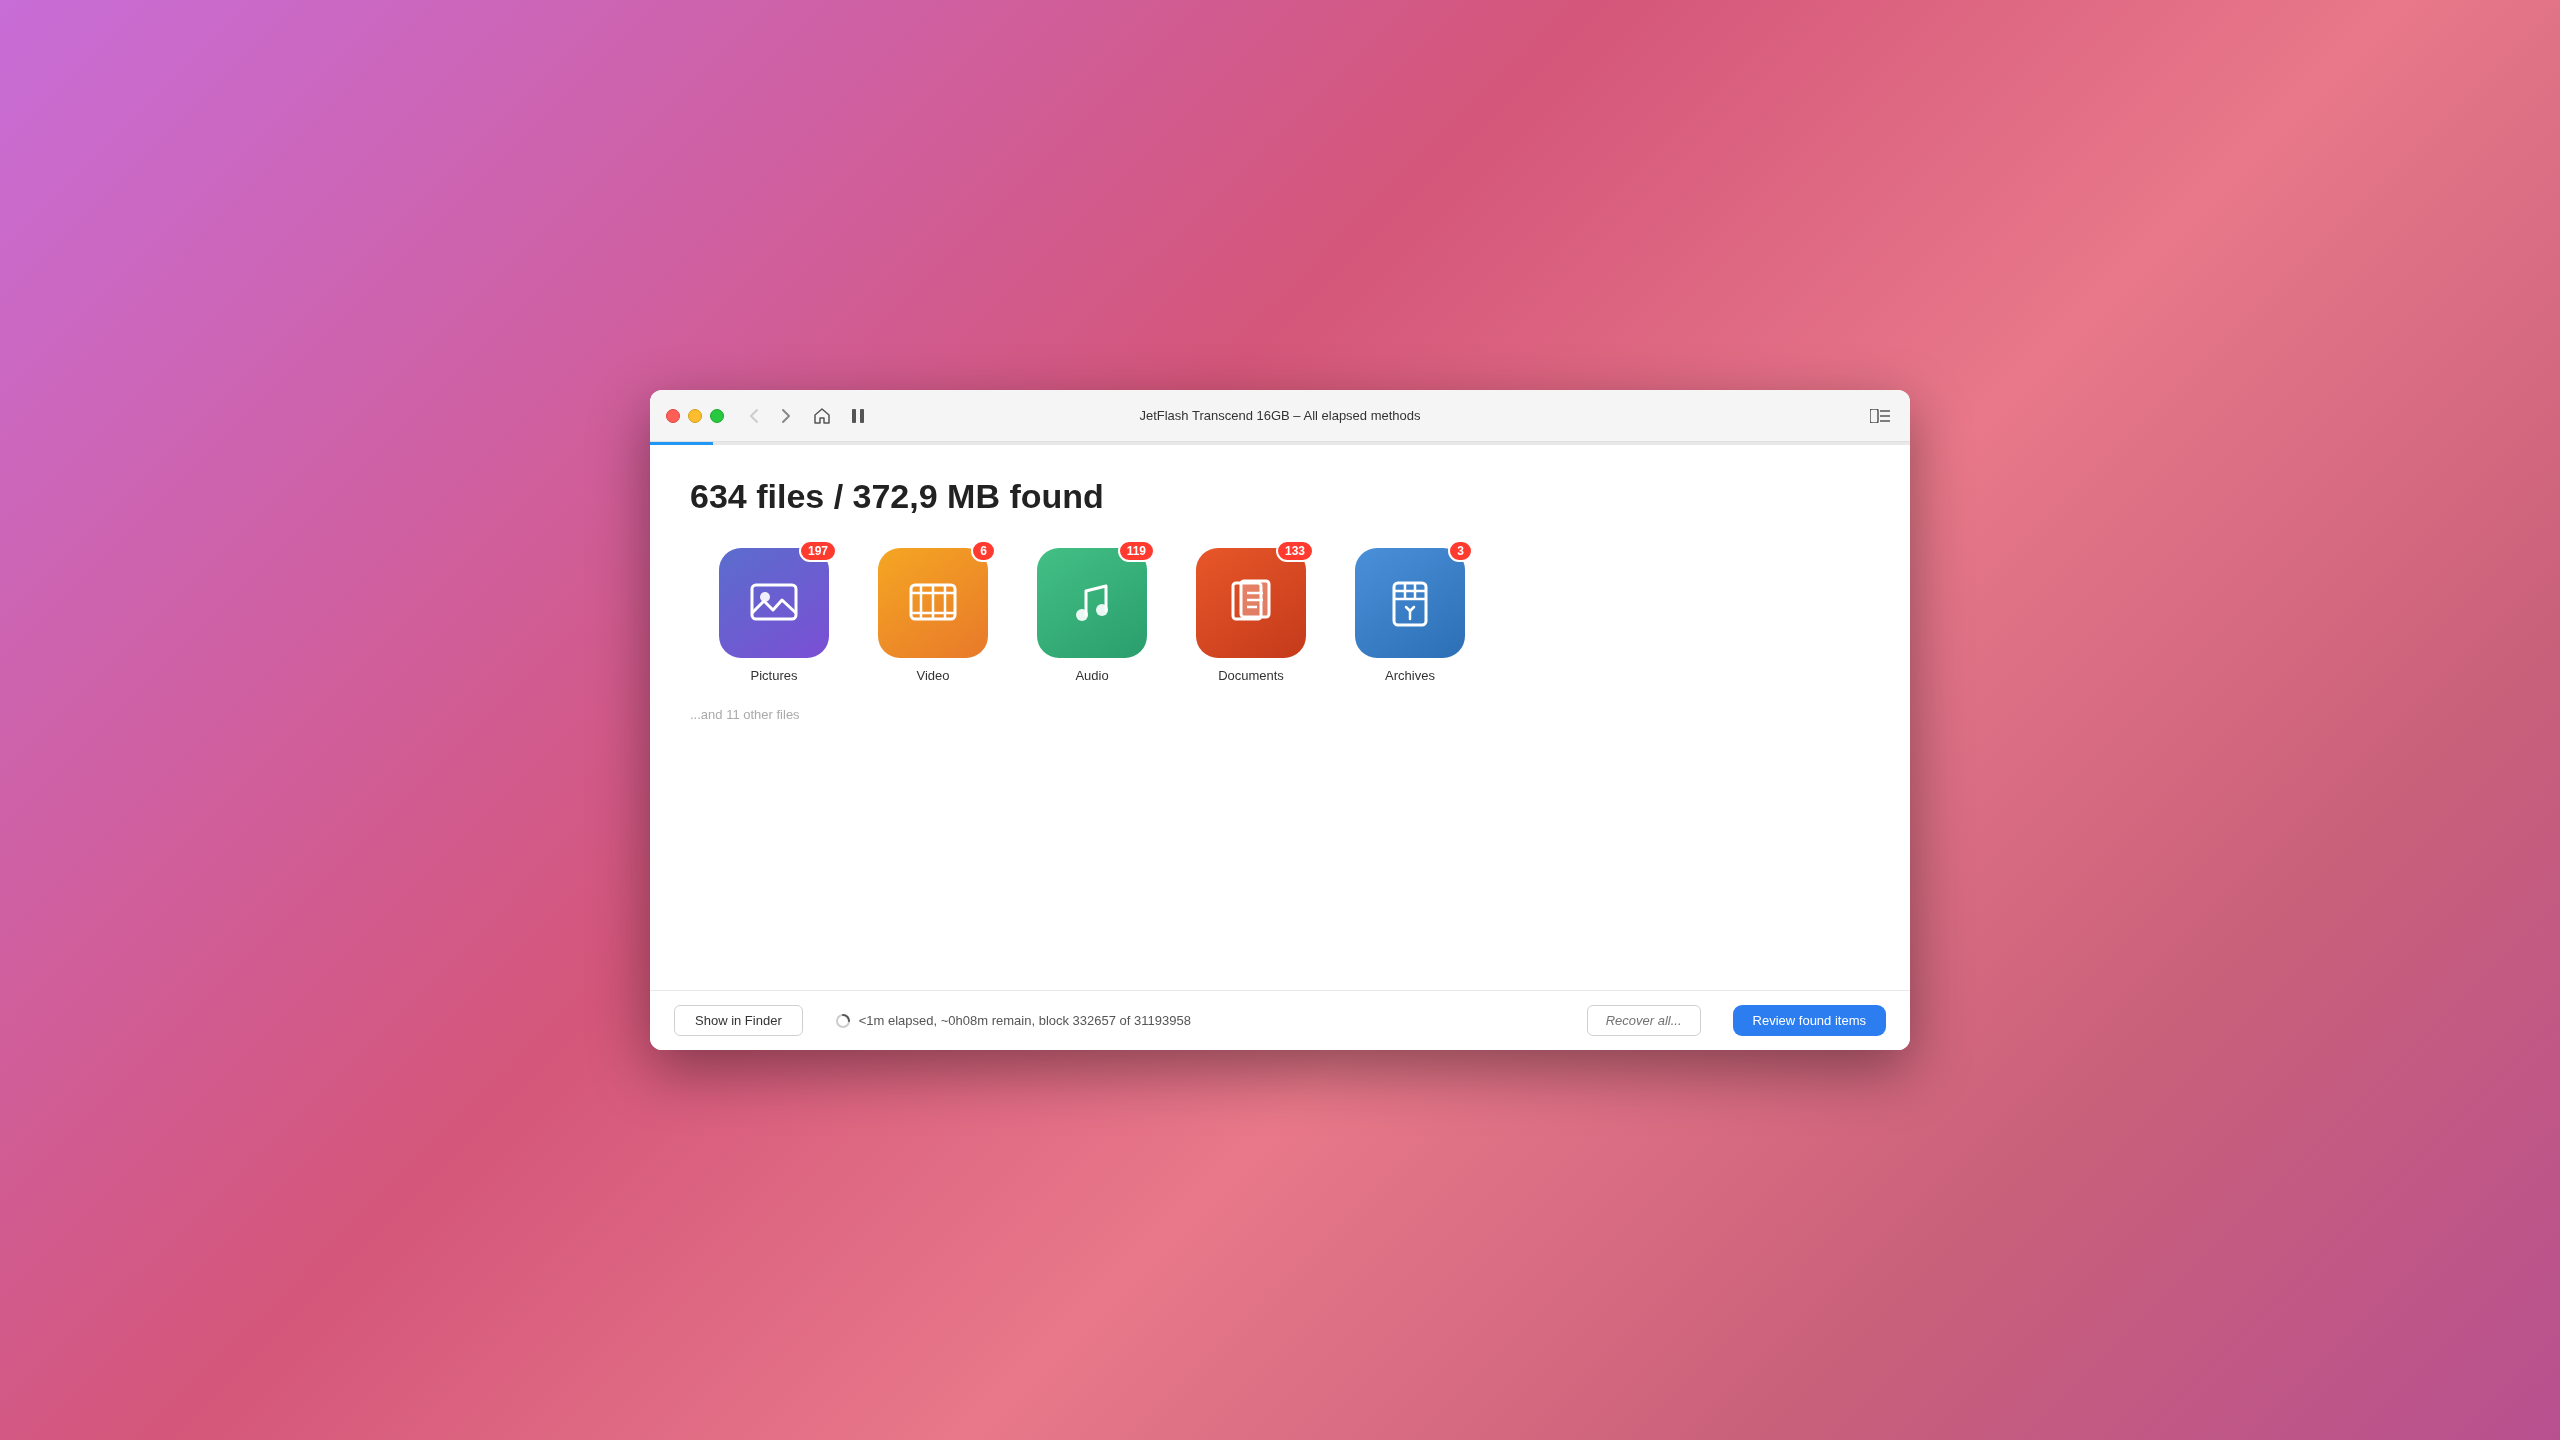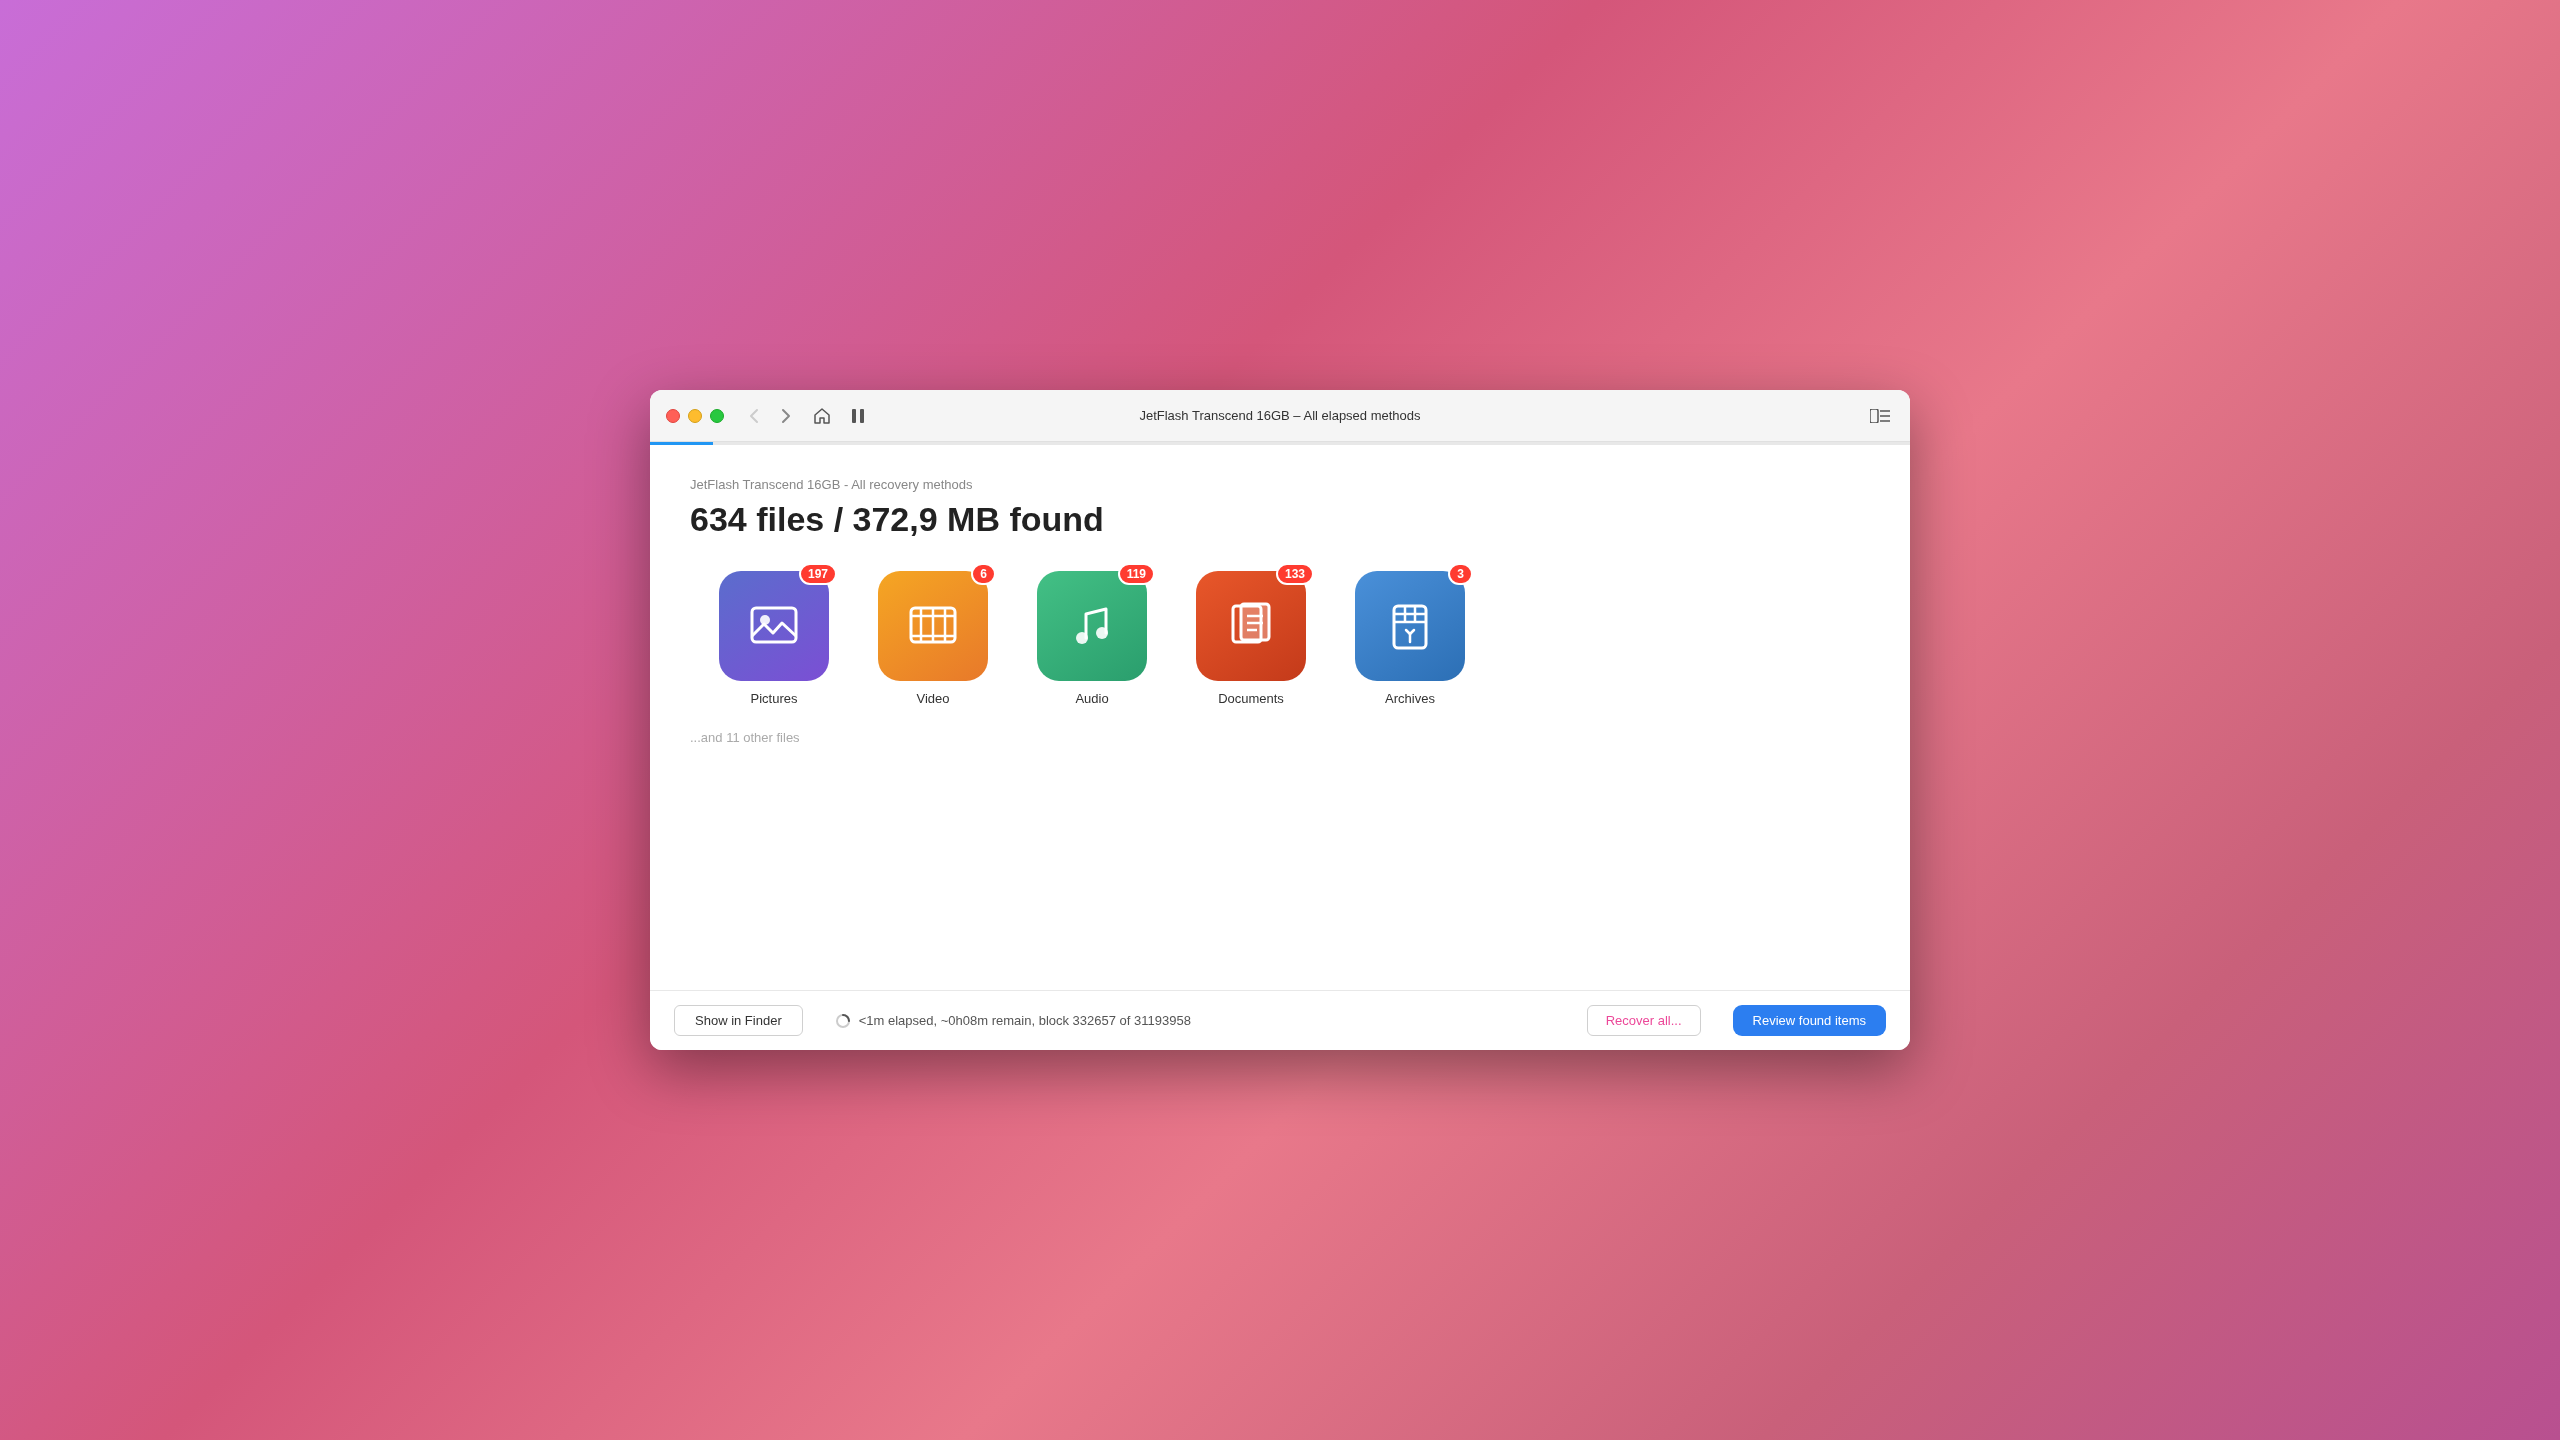--- a/index.html
+++ b/index.html
@@ -280,23 +280,24 @@
       from { transform: rotate(0deg); }
       to { transform: rotate(360deg); }
     }
 
     .recover-all-btn {
       padding: 7px 18px;
       border: 1px solid #d0d0d0;
       border-radius: 6px;
       background: white;
       font-size: 13px;
-      color: #ec4899;
+      color: #737373;
       cursor: pointer;
       white-space: nowrap;
+      font-style: italic;
     }
 
     .review-btn {
       padding: 8px 20px;
       background: #2c7ef0;
       color: white;
       border: none;
       border-radius: 9px;
       font-size: 13px;
       font-weight: 400;
@@ -354,21 +355,20 @@
         </svg>
       </div>
     </div>
   </div>
 
   <div class="progress-bar-top">
     <div class="progress-bar-fill"></div>
   </div>
 
   <div class="content">
-    <div class="breadcrumb">JetFlash Transcend 16GB - All recovery methods</div>
     <div class="page-title">634 files / 372,9 MB found</div>
 
     <div class="file-cards">
 
       <div class="file-card">
         <div class="card-icon-wrapper">
           <div class="card-icon pictures">
             <svg viewBox="0 0 52 52" xmlns="http://www.w3.org/2000/svg">
               <rect x="4" y="8" width="44" height="34" rx="4" fill="none" stroke="white" stroke-width="3"></rect>
               <circle cx="17" cy="20" r="5" fill="white" opacity="0.9"></circle>

